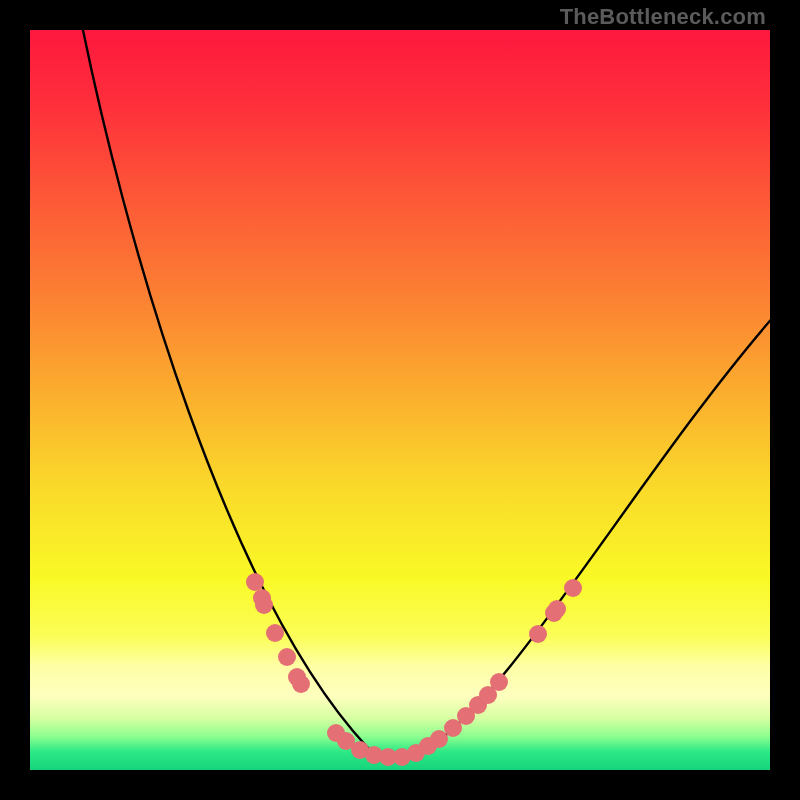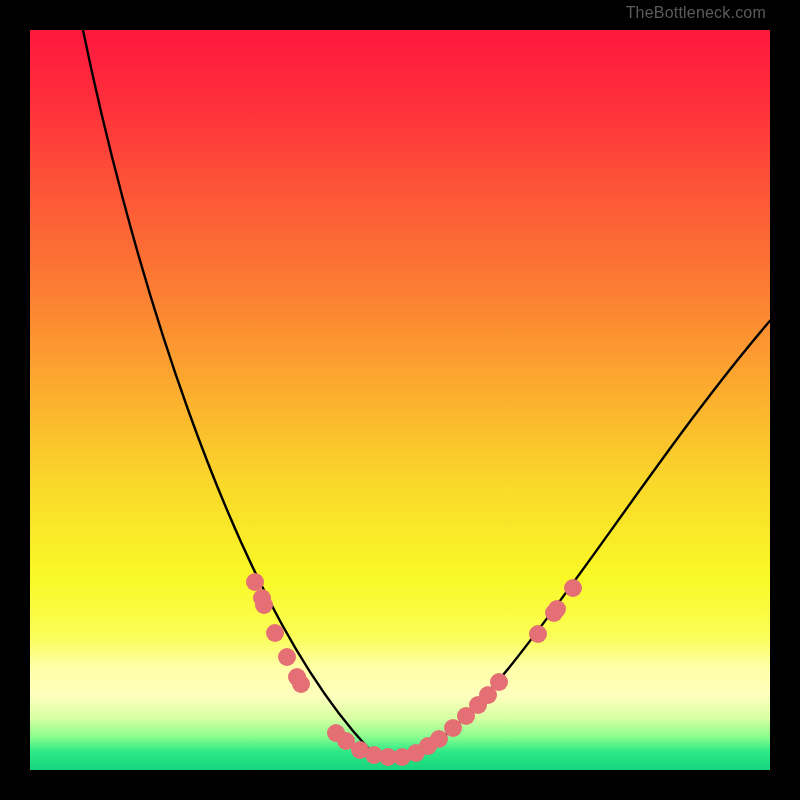--- a/index.html
+++ b/index.html
@@ -26,22 +26,22 @@
     overflow: hidden;
   }
   .gradient {
     position: absolute;
     left: 0; top: 0; right: 0; bottom: 0;
   }
   .watermark {
     position: absolute;
     top: 4px;
     right: 34px;
-    font-size: 16px;
-    font-weight: 400;
+    font-size: 22px;
+    font-weight: 700;
     color: #5c5b5b;
     letter-spacing: 0.2px;
   }
   svg.curve {
     position: absolute;
     left: 0; top: 0;
     width: 740px; height: 740px;
   }
 </style>
 </head>

